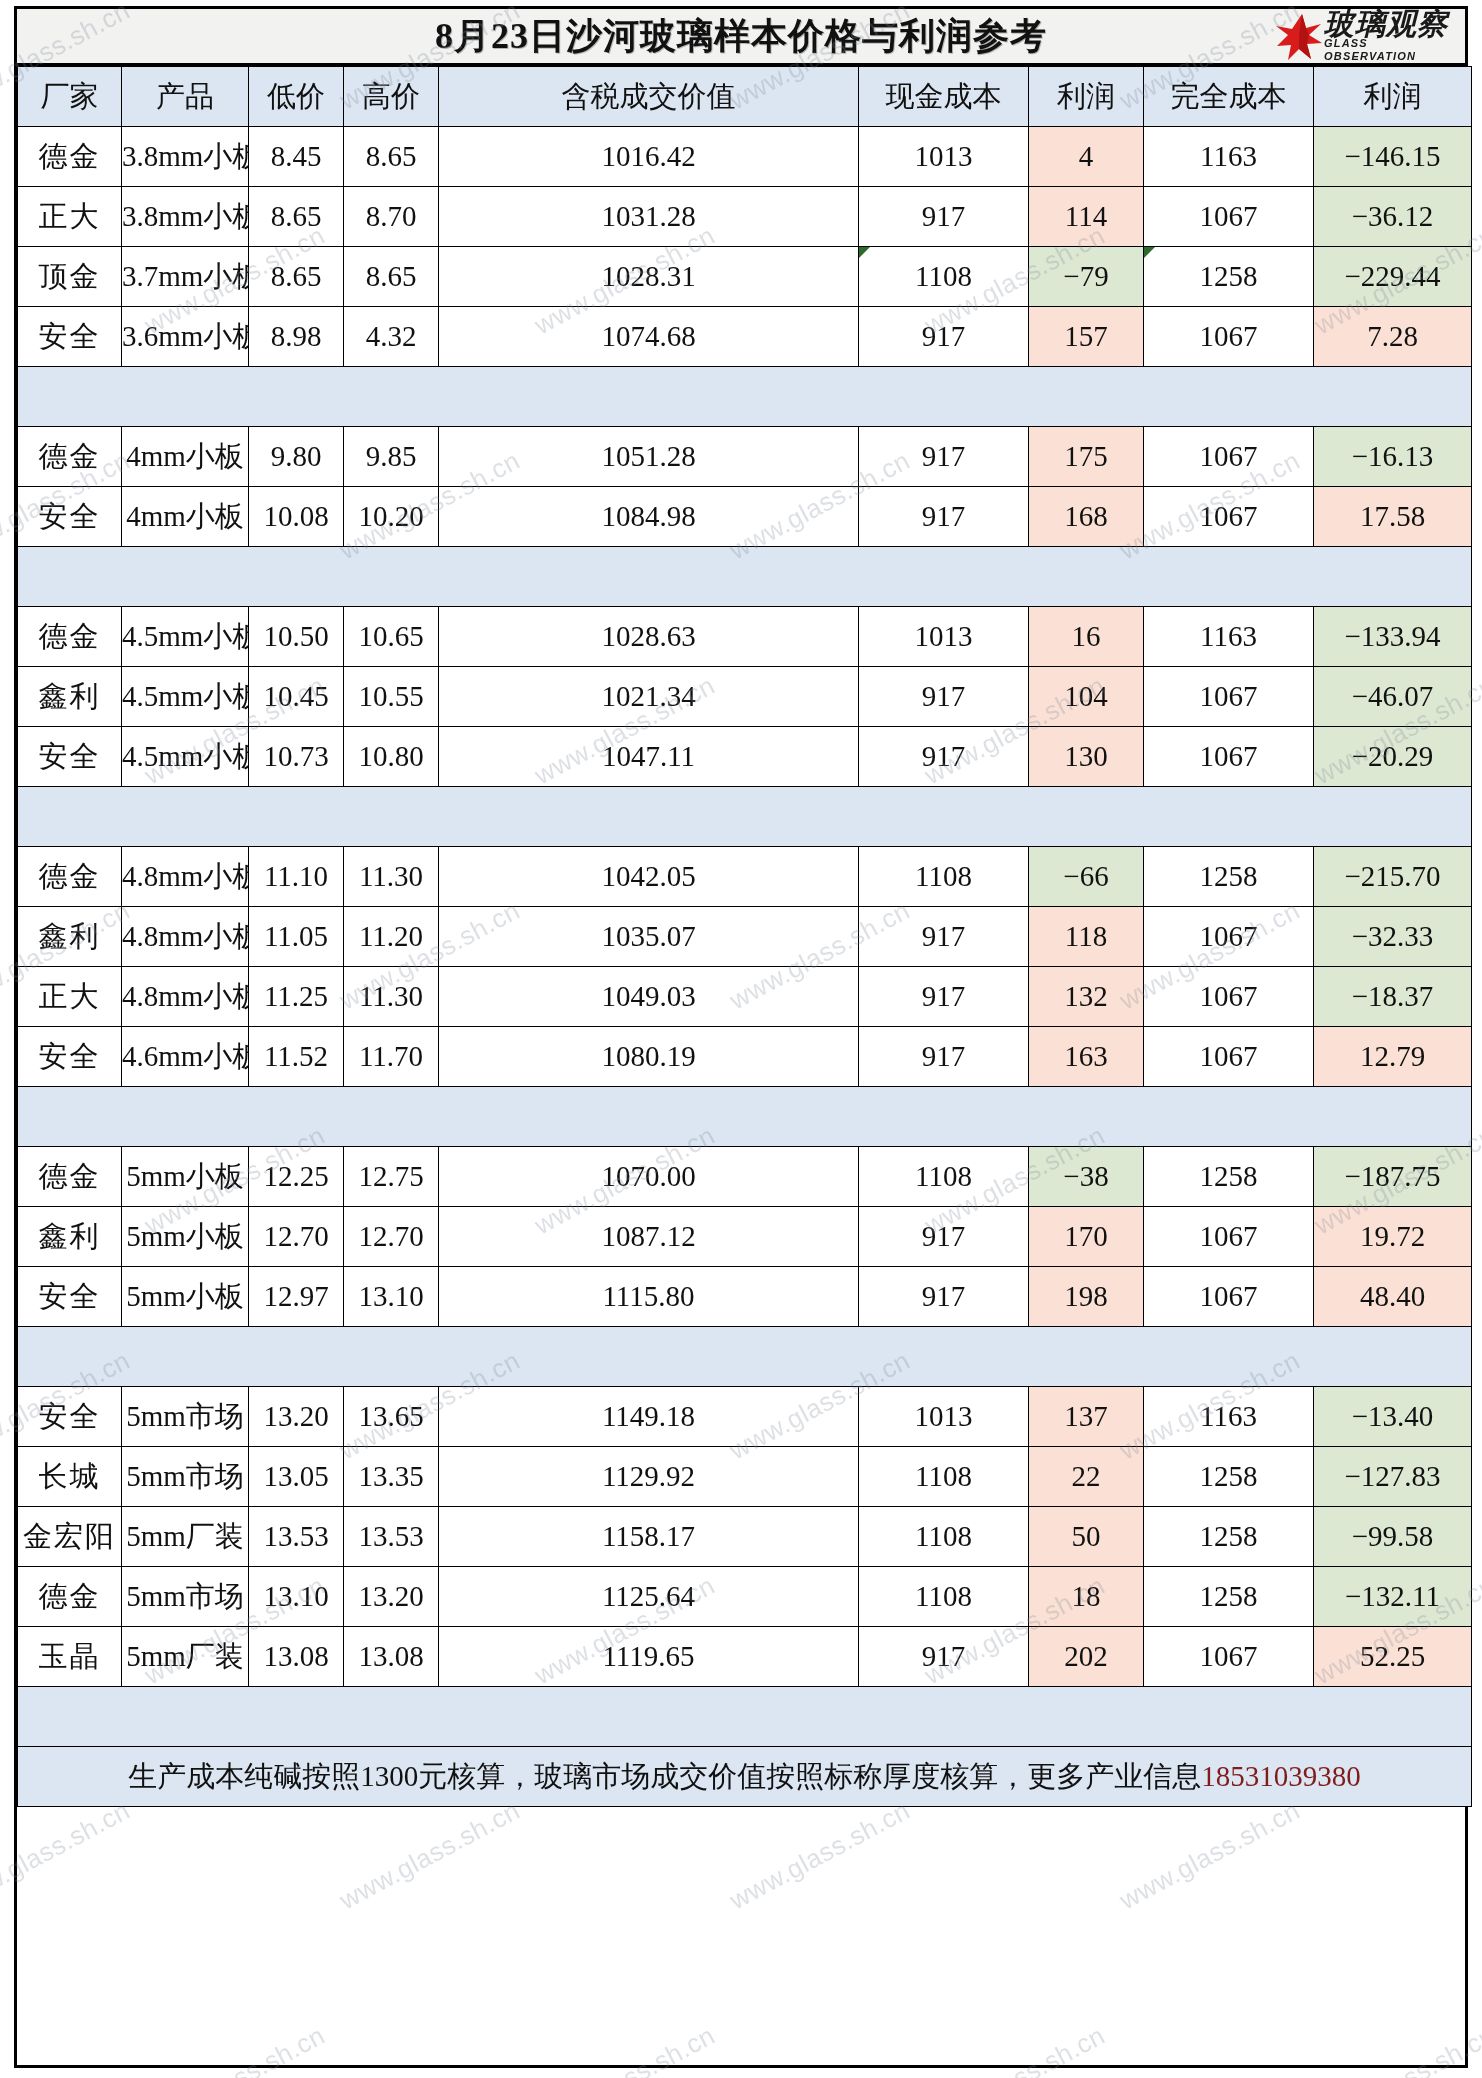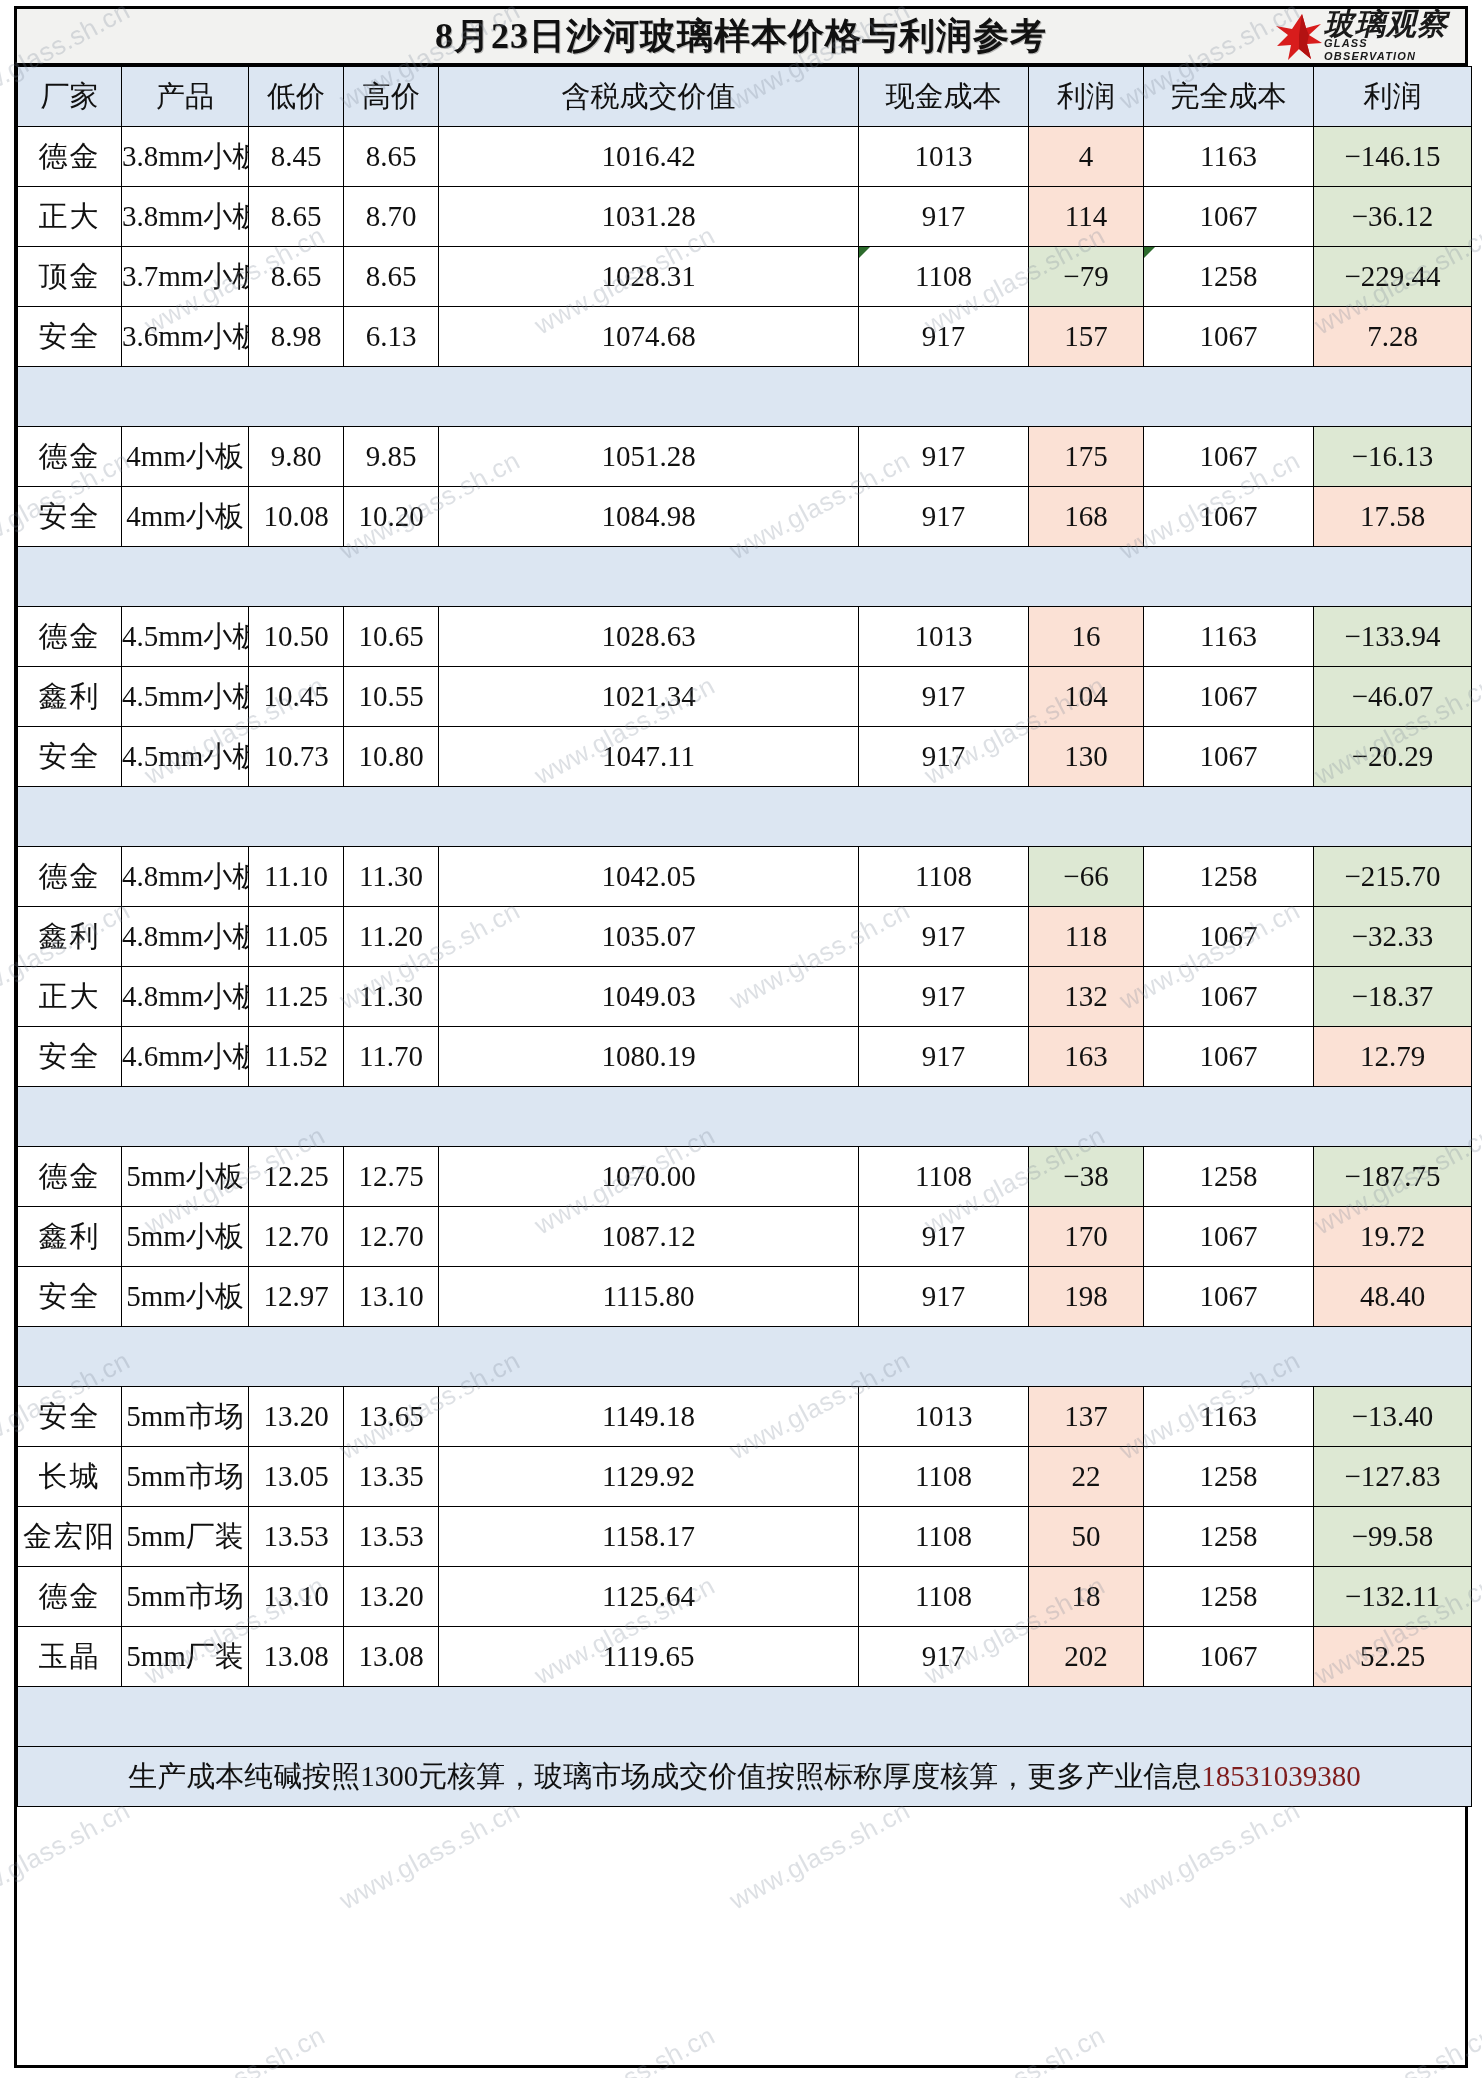--- a/index.html
+++ b/index.html
@@ -222,21 +222,21 @@
             <td colspan="2">1028.31</td>
             <td class="cmt">1108</td>
             <td class="neg">−79</td>
             <td class="cmt">1258</td>
             <td class="neg">−229.44</td>
           </tr>
           <tr class="datarow groupend">
             <td class="maker">安全</td>
             <td class="prod">3.6mm小板</td>
             <td>8.98</td>
-            <td>6.13</td>
+            <td>4.32</td>
             <td colspan="2">1074.68</td>
             <td>917</td>
             <td class="pos">157</td>
             <td>1067</td>
             <td class="pos">7.28</td>
           </tr>
           <tr class="spacer">
             <td colspan="10"></td>
           </tr>
           <tr class="datarow groupstart">

